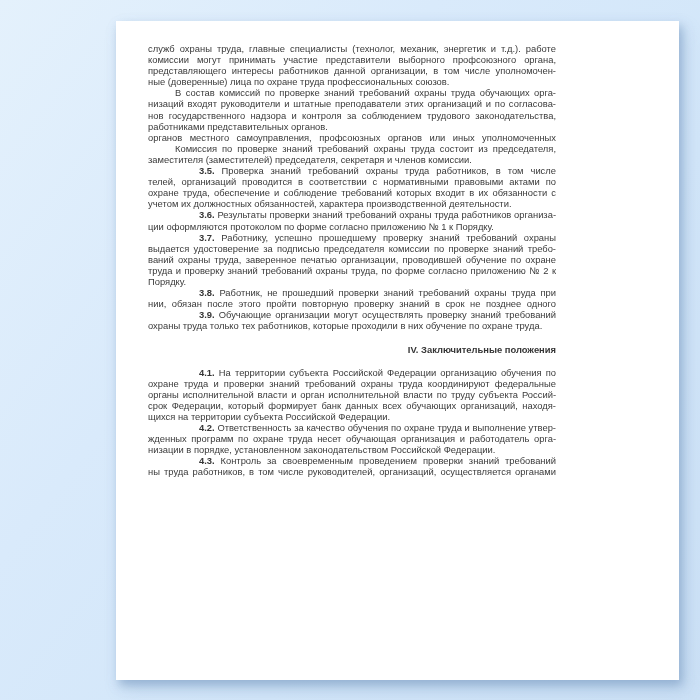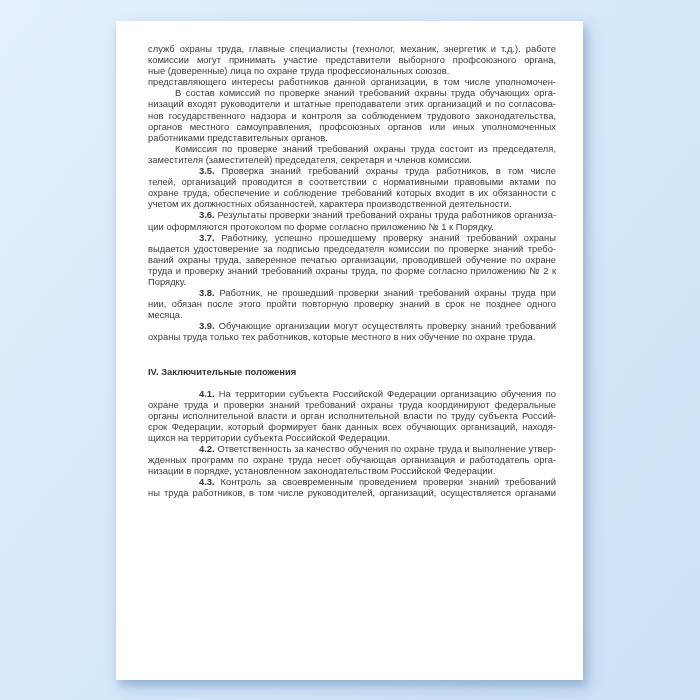--- a/index.html
+++ b/index.html
@@ -13,21 +13,21 @@
     position: relative;
     width: 700px;
     height: 700px;
     background: linear-gradient(128deg, #e4f1fc 0%, #d9eafb 35%, #d2e6f9 65%, #cce1f6 100%);
     font-family: "Liberation Sans", "DejaVu Sans", sans-serif;
   }
   .sheet {
     position: absolute;
     left: 116px;
     top: 21px;
-    width: 467px;
+    width: 563px;
     height: 659px;
     background: #ffffff;
     box-shadow: 3px 5px 9px rgba(118, 152, 192, 0.55),
                 6px 9px 16px rgba(130, 162, 200, 0.30);
   }
   .doc-body {
     position: absolute;
     left: 32px;
     top: 22px;
     width: 408px;
@@ -41,44 +41,44 @@
     overflow: hidden;
     text-align: justify;
     text-align-last: justify;
     white-space: normal;
   }
   .line.last { text-align-last: left; }
   .line.indent { text-indent: 27px; }
   .num { font-weight: bold; color: #353535; margin-left: 24px; }
   .heading {
     font-weight: bold;
-    text-align: left;
+    text-align: right;
     color: #353535;
-    margin: 23px 0 11px 0;
+    margin: 13px 0 11px 0;
     line-height: 11.1px;
   }
 </style>
 </head>
 <body>
 
 <div class="stage">
   <div class="sheet">
     <div class="doc-body">
         <div class="para">
           <div class="line">служб охраны труда, главные специалисты (технолог, механик, энергетик и т.д.). работе</div>
           <div class="line">комиссии могут принимать участие представители выборного профсоюзного органа,</div>
+          <div class="line">представляющего интересы работников данной организации, в том числе уполномочен-</div>
           <div class="line last">ные (доверенные) лица по охране труда профессиональных союзов.</div>
-          <div class="line">представляющего интересы работников данной организации, в том числе уполномочен-</div>
         </div>
         <div class="para">
           <div class="line indent">В состав комиссий по проверке знаний требований охраны труда обучающих орга-</div>
           <div class="line">низаций входят руководители и штатные преподаватели этих организаций и по согласова-</div>
           <div class="line">нов государственного надзора и контроля за соблюдением трудового законодательства,</div>
+          <div class="line last">работниками представительных органов.</div>
           <div class="line">органов местного самоуправления, профсоюзных органов или иных уполномоченных</div>
-          <div class="line last">работниками представительных органов.</div>
         </div>
         <div class="para">
           <div class="line indent">Комиссия по проверке знаний требований охраны труда состоит из председателя,</div>
           <div class="line last">заместителя (заместителей) председателя, секретаря и членов комиссии.</div>
         </div>
         <div class="para">
           <div class="line indent"><b class="num">3.5.</b> <span>Проверка знаний требований охраны труда работников, в том числе руководи-</span></div>
           <div class="line">телей, организаций проводится в соответствии с нормативными правовыми актами по</div>
           <div class="line">охране труда, обеспечение и соблюдение требований которых входит в их обязанности с</div>
           <div class="line last">учетом их должностных обязанностей, характера производственной деятельности.</div>
@@ -90,25 +90,24 @@
         <div class="para">
           <div class="line indent"><b class="num">3.7.</b> <span>Работнику, успешно прошедшему проверку знаний требований охраны труда,</span></div>
           <div class="line">выдается удостоверение за подписью председателя комиссии по проверке знаний требо-</div>
           <div class="line">ваний охраны труда, заверенное печатью организации, проводившей обучение по охране</div>
           <div class="line">труда и проверку знаний требований охраны труда, по форме согласно приложению № 2 к</div>
           <div class="line last">Порядку.</div>
         </div>
         <div class="para">
           <div class="line indent"><b class="num">3.8.</b> <span>Работник, не прошедший проверки знаний требований охраны труда при обуче-</span></div>
           <div class="line">нии, обязан после этого пройти повторную проверку знаний в срок не позднее одного</div>
-          <div class="line last">месяца.</div>
         </div>
         <div class="para">
           <div class="line indent"><b class="num">3.9.</b> <span>Обучающие организации могут осуществлять проверку знаний требований</span></div>
-          <div class="line last">охраны труда только тех работников, которые местного в них обучение по охране труда.</div>
+          <div class="line last">охраны труда только тех работников, которые проходили в них обучение по охране труда.</div>
         </div>
         <div class="heading">IV. Заключительные положения</div>
         <div class="para">
           <div class="line indent"><b class="num">4.1.</b> <span>На территории субъекта Российской Федерации организацию обучения по</span></div>
           <div class="line">охране труда и проверки знаний требований охраны труда координируют федеральные</div>
           <div class="line">органы исполнительной власти и орган исполнительной власти по труду субъекта Россий-</div>
           <div class="line">срок Федерации, который формирует банк данных всех обучающих организаций, находя-</div>
           <div class="line last">щихся на территории субъекта Российской Федерации.</div>
         </div>
         <div class="para">

